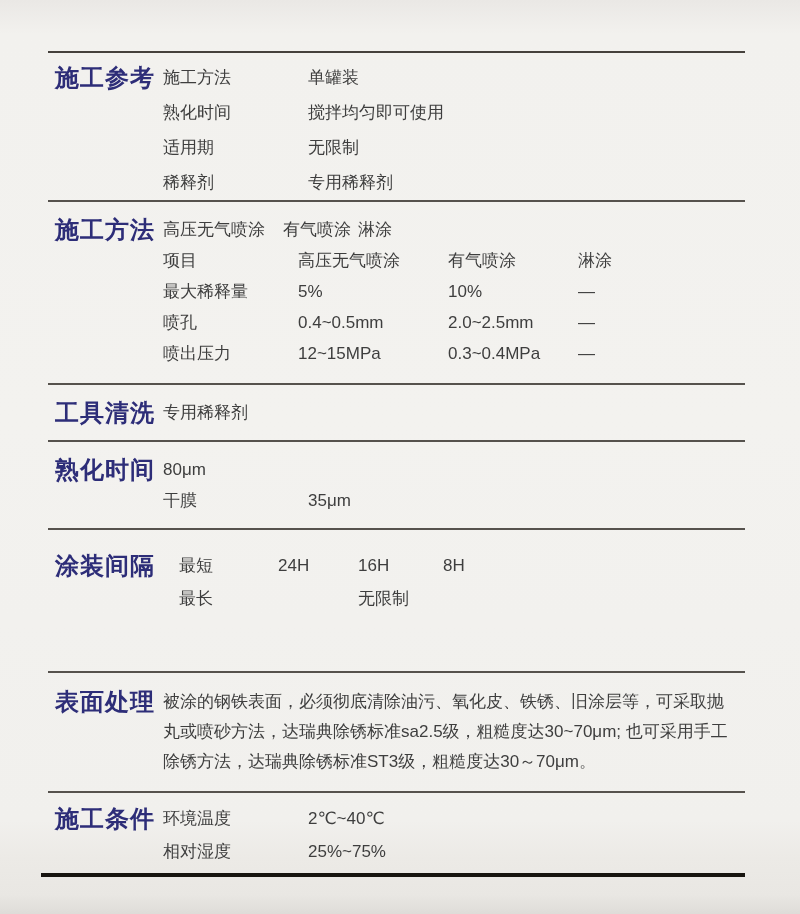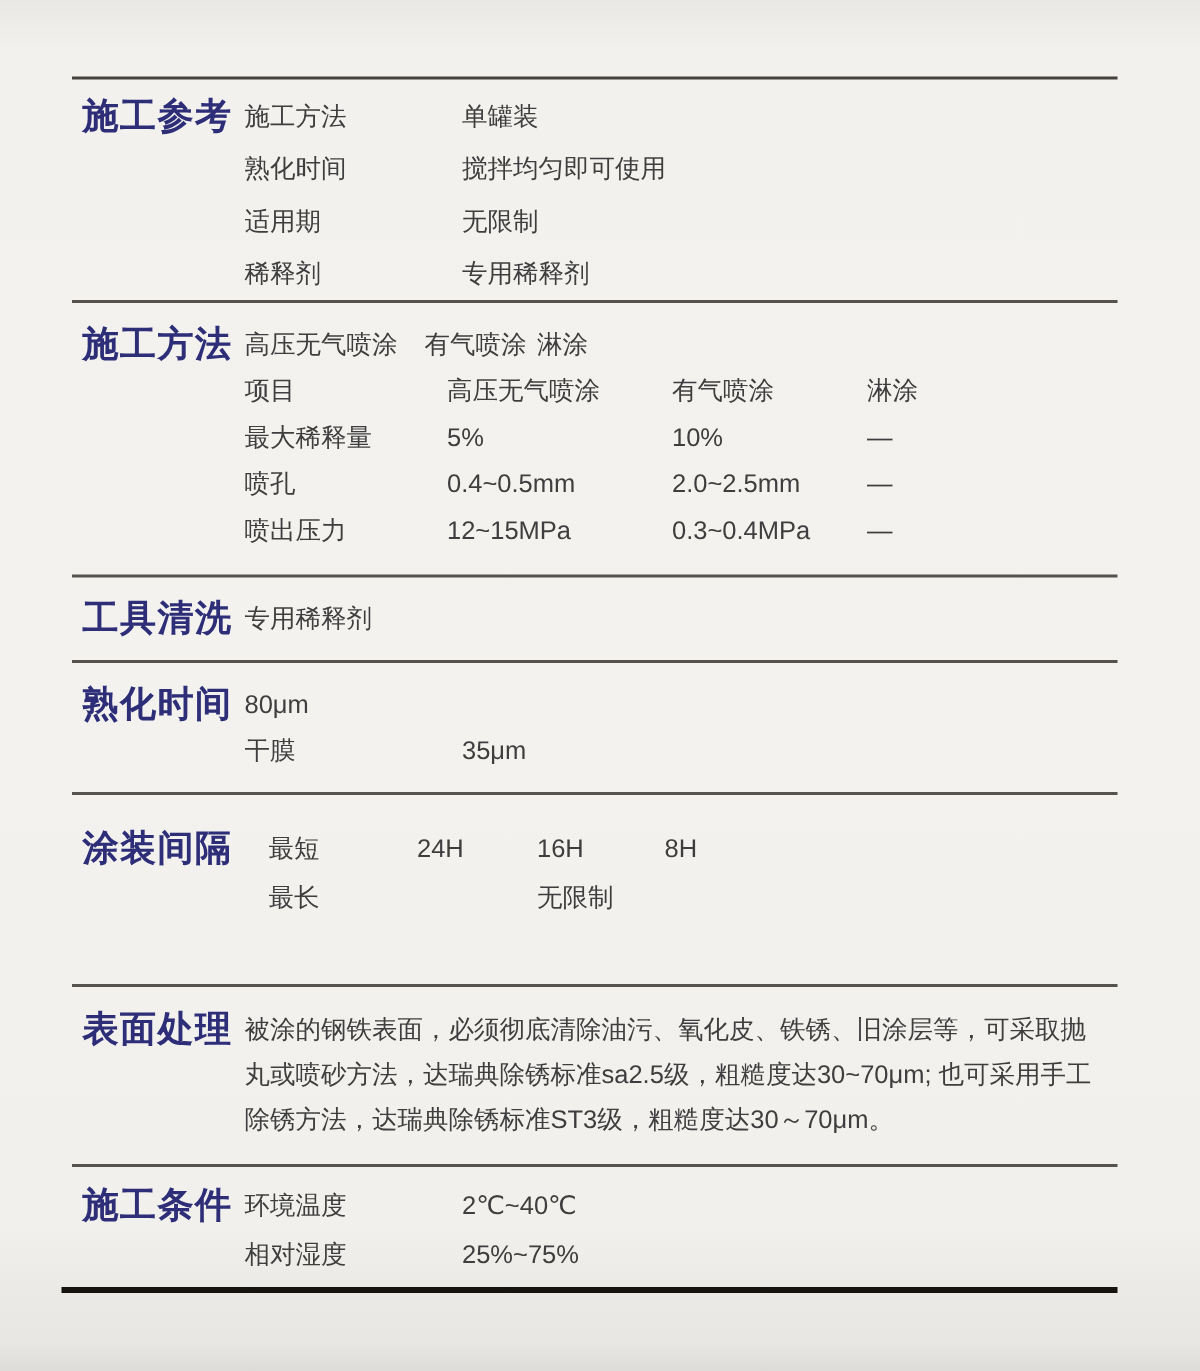--- a/index.html
+++ b/index.html
@@ -29,21 +29,21 @@
   }
   .sec-body { flex:1; min-width:0; }
   .row { display:flex; }
   .row > span { flex:none; }
 
   
   .s1 { height:147px; padding-top:7px;  line-height:35px; }
   .s2 { height:181px; padding-top:12px; line-height:31px; }
   .s3 { height:55px;  padding-top:0;  line-height:34px;align-items:center; }
   .s4 { height:86px;  padding-top:12px; line-height:31px; }
-  .s5 { height:126px; padding-top:19px; line-height:33px; }
+  .s5 { height:141px; padding-top:19px; line-height:33px; }
   .s6 { height:118px; padding-top:14px; line-height:30px;justify-content:center; }
   .s7 { height:80px;  padding-top:9px;  line-height:33px; }
 
   .kv-label { width:145px; }
   .kv-value { flex:1 1 auto; }
 
   
   .m1 { width:120px; }
   .m2 { width:75px; }
   .tc1 { width:135px; }

